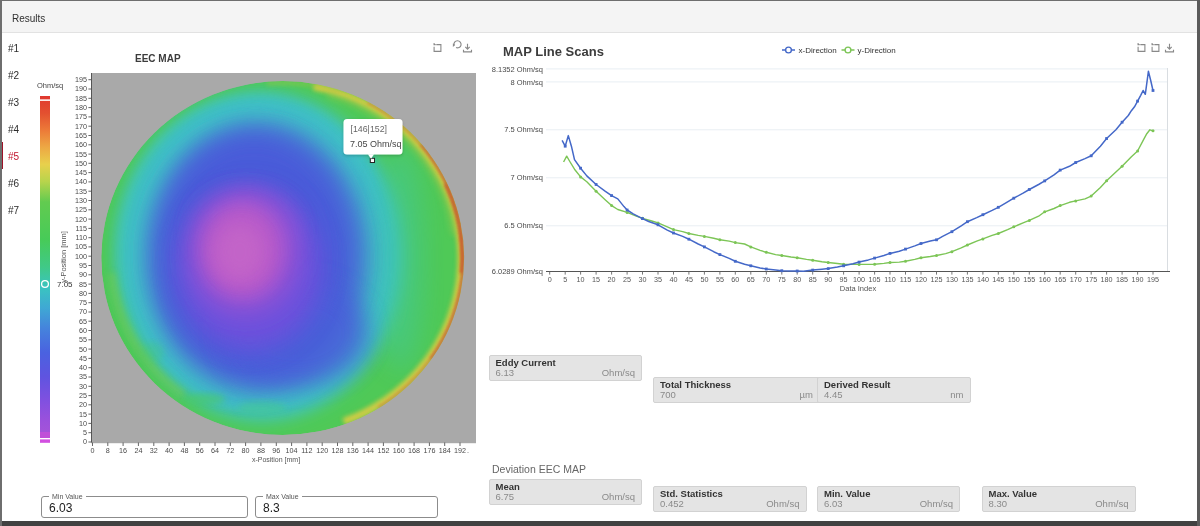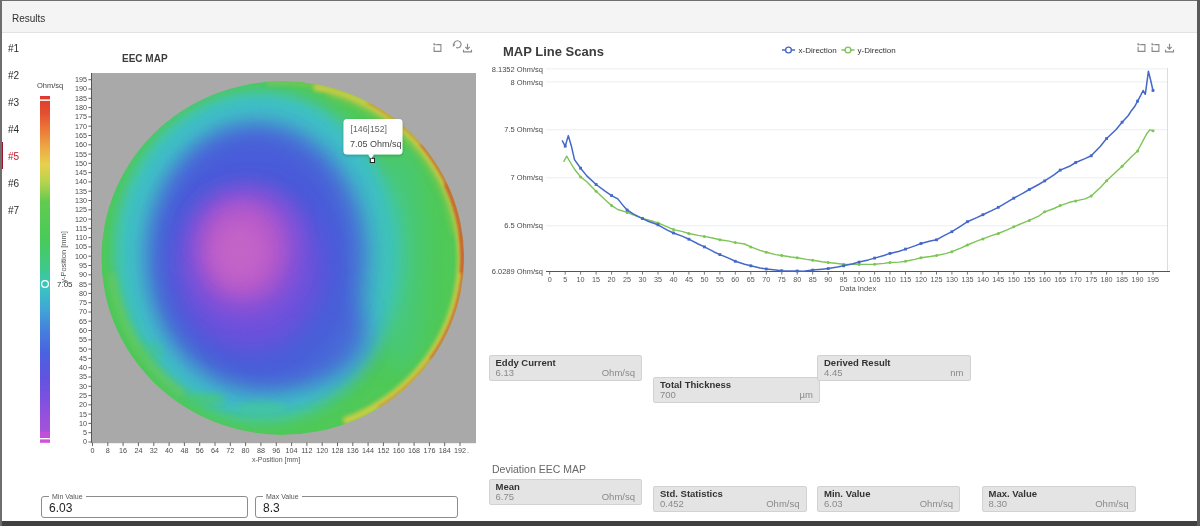--- a/index.html
+++ b/index.html
@@ -456,32 +456,32 @@
       <span>Results</span>
     </div>
 <div class="snum" style="top:43px">#1</div>
     <div class="snum" style="top:70px">#2</div>
     <div class="snum" style="top:97px">#3</div>
     <div class="snum" style="top:124px">#4</div>
     <div class="snum sred" style="top:151px">#5</div>
     <div class="snum" style="top:178px">#6</div>
     <div class="snum" style="top:205px">#7</div>
 <div id="redbar"></div>
-<div class="ctitle" style="left:122px;top:54px">EEC MAP</div>
+<div class="ctitle" style="left:135px;top:54px">EEC MAP</div>
 <div class="ctitle" style="left:503px;top:46.5px;font-size:13px">MAP Line Scans</div>
 <div class="stitle" style="left:492px;top:356px">Total Measurements</div>
 <div class="mbox" style="left:488.5px;top:355px;width:153.5px">
       <div class="mlabel">Eddy Current</div>
       <div class="mval">6.13<span class="munit">Ohm/sq</span></div>
     </div>
 <div class="mbox" style="left:653px;top:377px;width:167px">
       <div class="mlabel">Total Thickness</div>
       <div class="mval">700<span class="munit">µm</span></div>
     </div>
-<div class="mbox" style="left:817px;top:355px;width:153.5px">
+<div class="mbox" style="left:817px;top:377px;width:153.5px">
       <div class="mlabel">Derived Result</div>
       <div class="mval">4.45<span class="munit">nm</span></div>
     </div>
 <div class="stitle" style="left:492px;top:464px">Deviation EEC MAP</div>
 <div class="mbox" style="left:488.5px;top:479px;width:153.5px">
       <div class="mlabel">Mean</div>
       <div class="mval">6.75<span class="munit">Ohm/sq</span></div>
     </div>
 <div class="mbox" style="left:653px;top:485.5px;width:153.5px">
       <div class="mlabel">Std. Statistics</div>
@@ -492,21 +492,21 @@
       <div class="mval">6.03<span class="munit">Ohm/sq</span></div>
     </div>
 <div class="mbox" style="left:981.5px;top:485.5px;width:154px">
       <div class="mlabel">Max. Value</div>
       <div class="mval">8.30<span class="munit">Ohm/sq</span></div>
     </div>
 <div class="inp" style="left:41px;top:496px;width:206.5px">
       <span class="lab">Min Value</span>
       <span class="val">6.03</span>
     </div>
-<div class="inp" style="left:255px;top:496px;width:203px">
+<div class="inp" style="left:255px;top:496px;width:183px">
       <span class="lab">Max Value</span>
       <span class="val">8.3</span>
     </div>
 <div id="botbar"></div>
 <div class="fr" style="left:0;top:0;width:1200px;height:1px"></div>
 <div class="fr" style="left:0;top:0;width:2px;height:526px"></div>
 <div class="fr" style="left:1197px;top:0;width:3px;height:526px;background:#5a5a5a"></div>
 </div>
 
 </body></html>

